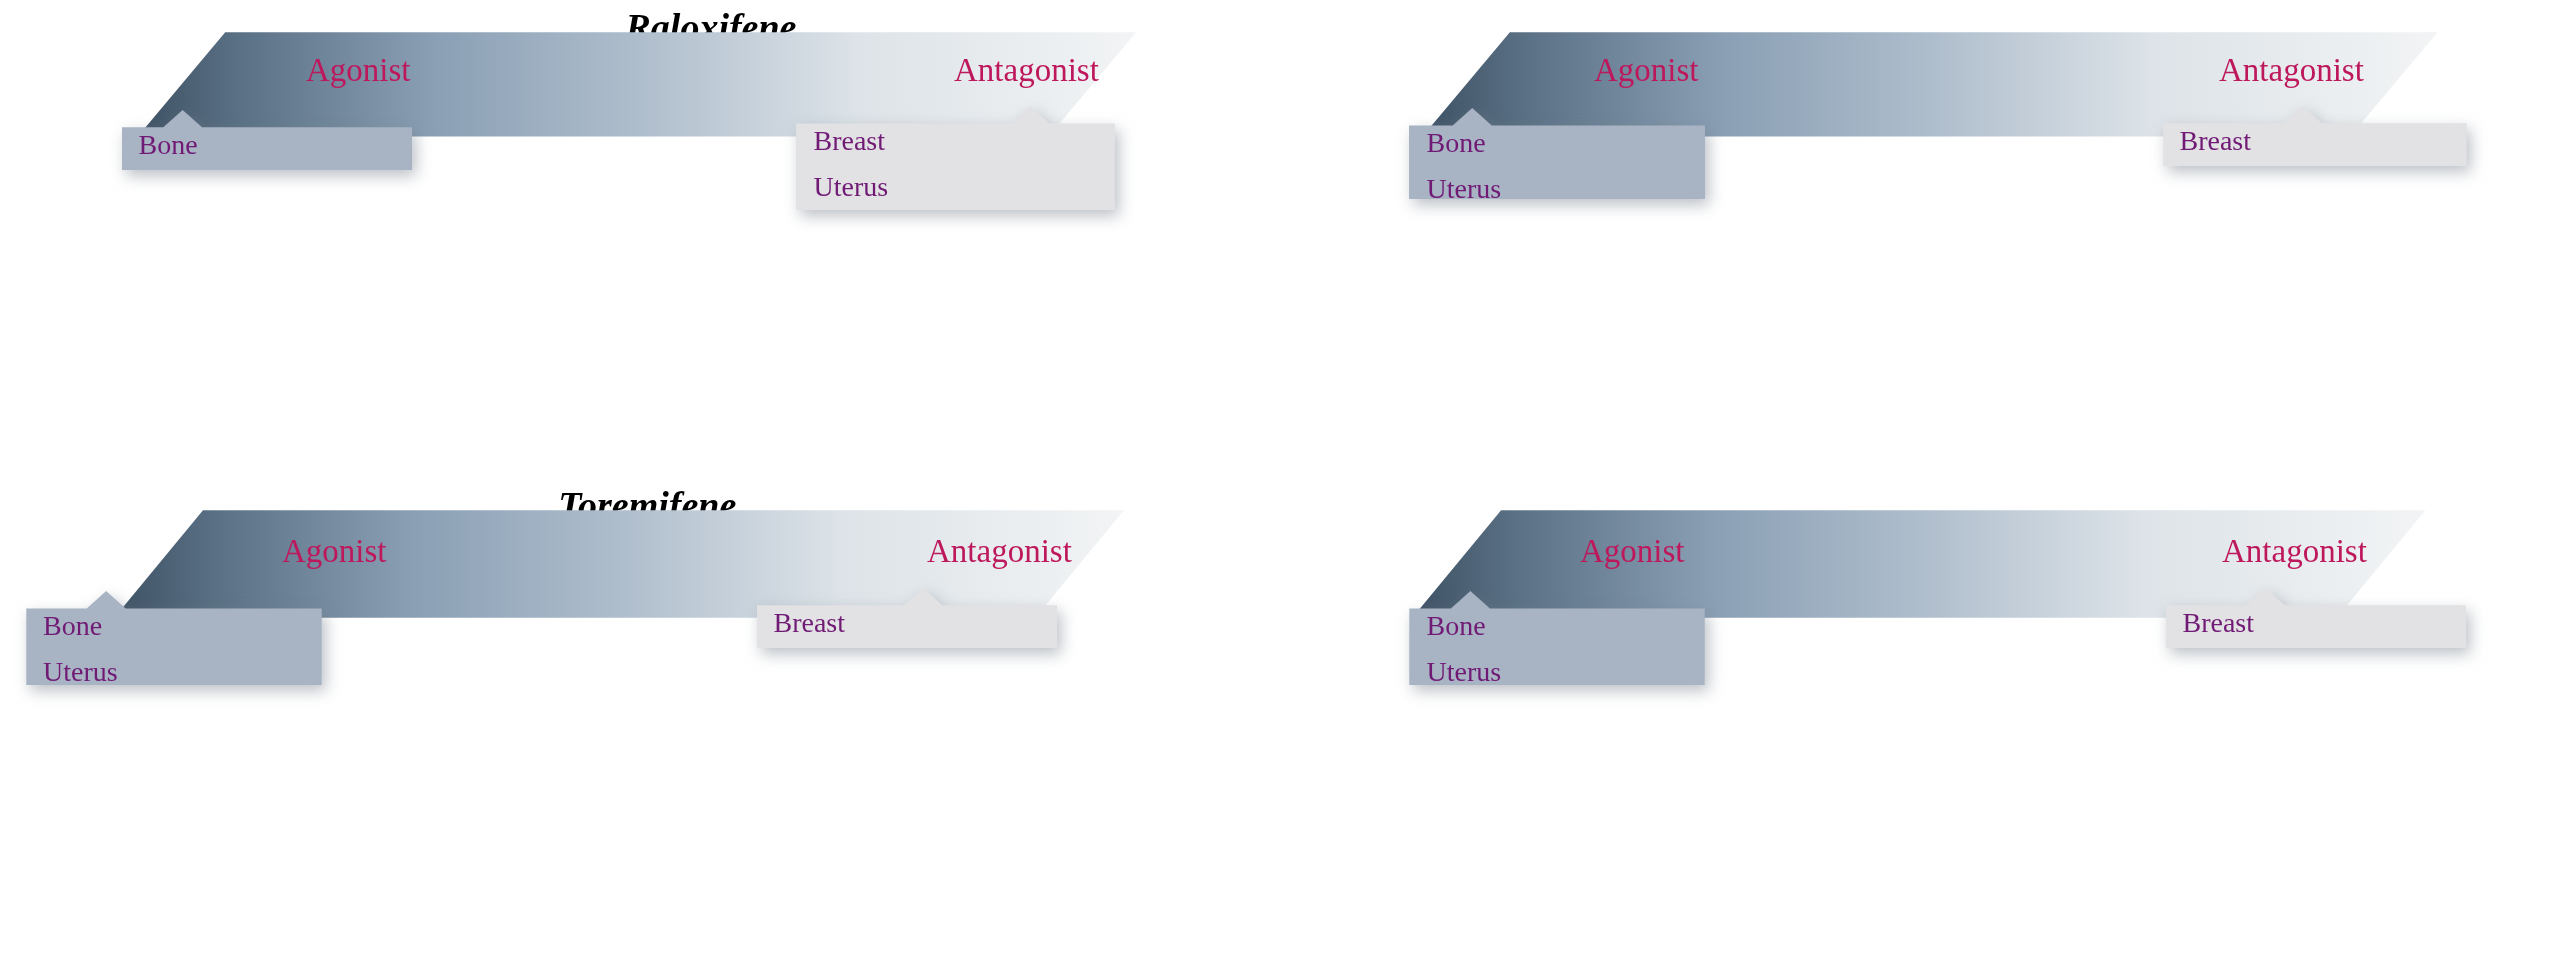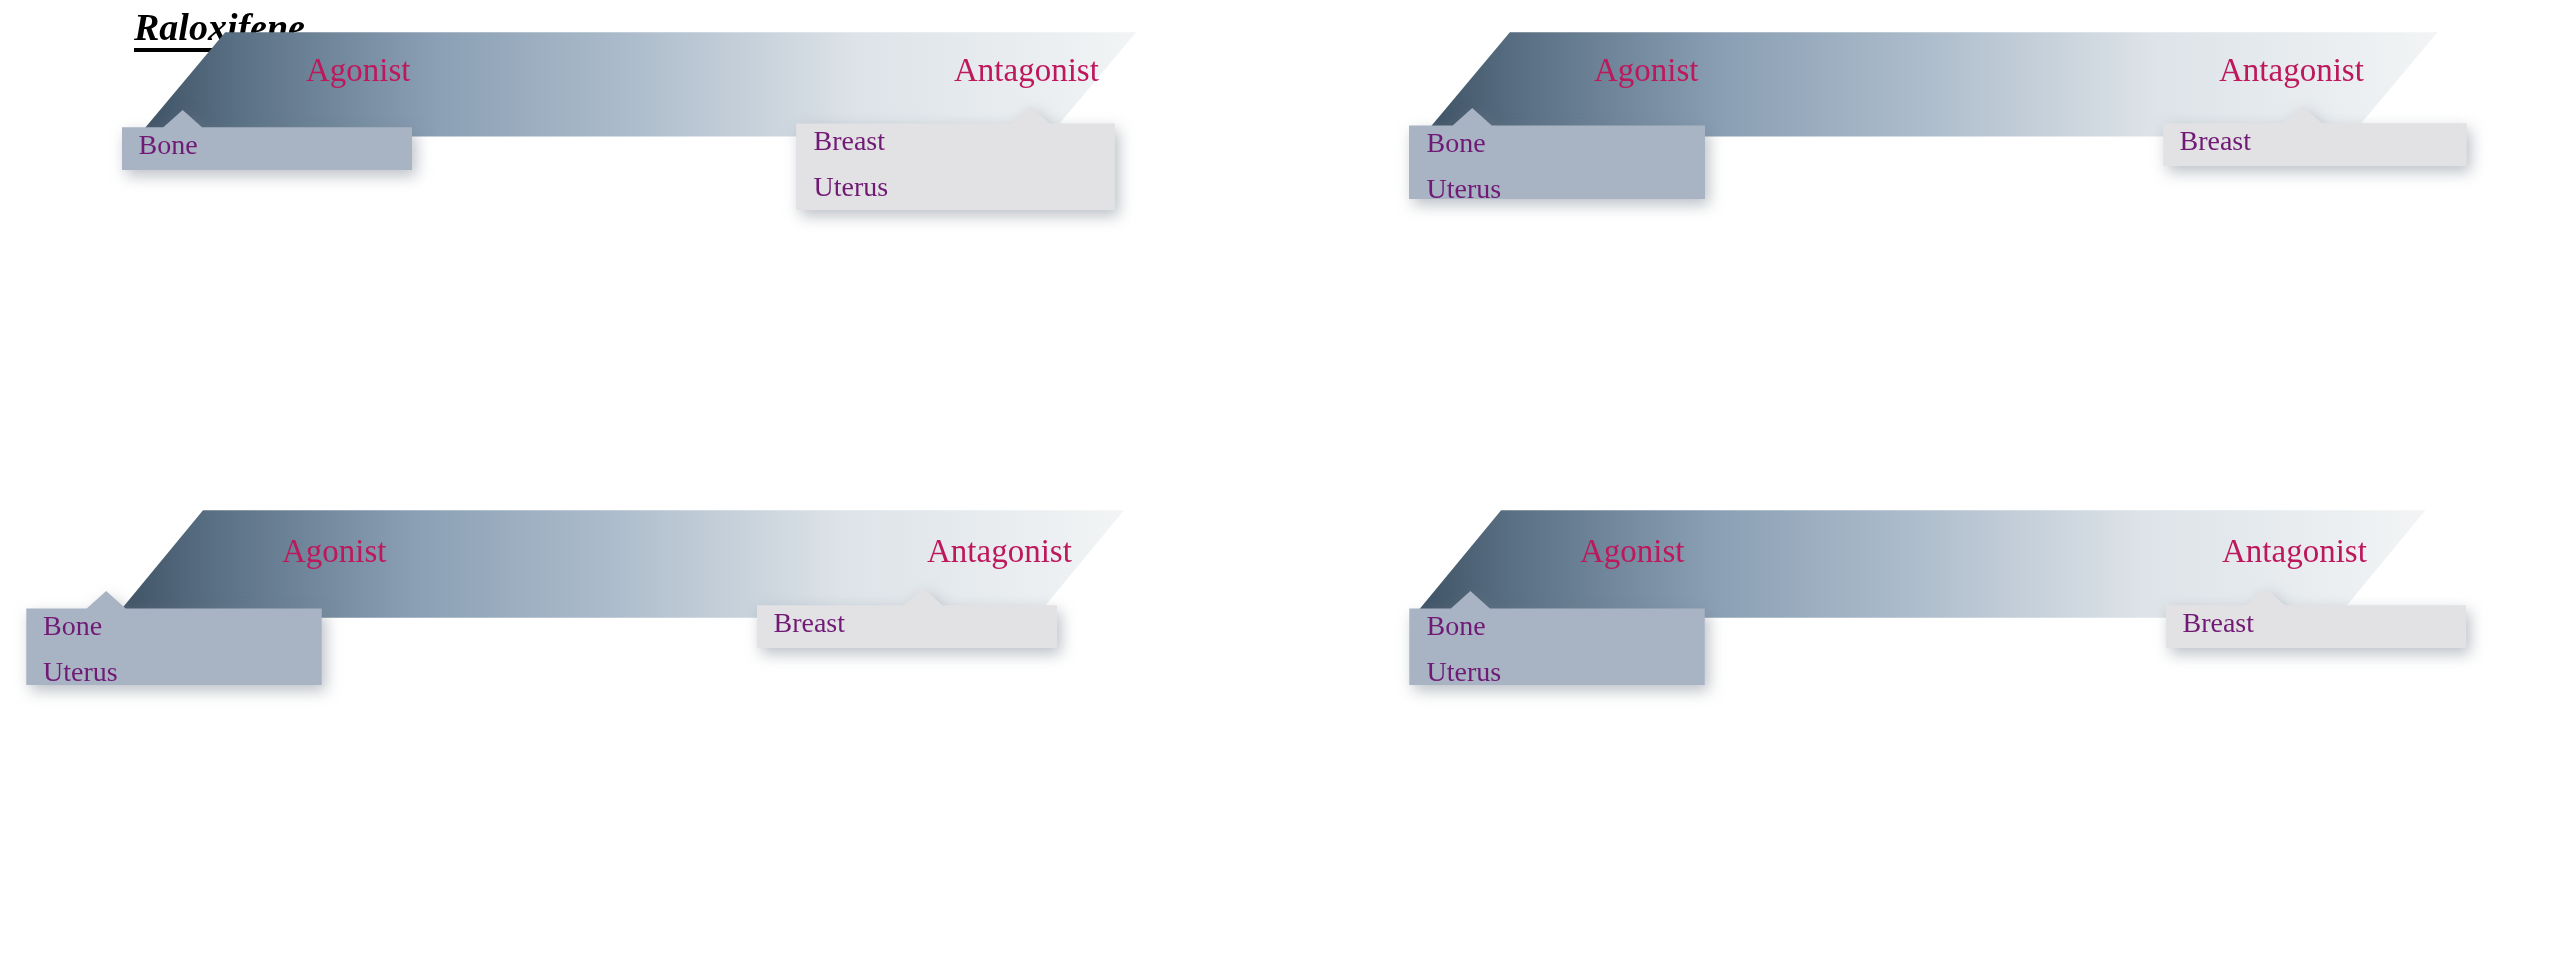--- a/index.html
+++ b/index.html
@@ -28,21 +28,21 @@
   .panel.p0 { left: 0px;    top: 0px; }
   .panel.p1 { left: 1288px; top: 0px; }
   .panel.p2 { left: 0px;    top: 478px; }
   .panel.p3 { left: 1288px; top: 478px; }
 
   
   .title {
     position: absolute;
     top: 8px;
     width: 100%;
-    text-align: left;
+    text-align: center;
     font-size: 38px;
     font-weight: bold;
     font-style: italic;
     color: #000000;
     letter-spacing: 0px;
     line-height: 1;
   }
   .title .t-inner {
     display: inline-block;
     border-bottom: 4.7px solid #000000;
@@ -182,20 +182,21 @@
           <svg class="tbox-shape" width="306" height="60" viewBox="0 0 455 90">
             <path d="M0,26 L180,26 L209,0 L238,26 L455,26 L455,90 L0,90 Z" fill="#e2e2e4"></path>
           </svg>
           <div class="tbox-text">
             <div class="tissue">Breast</div>
           </div>
         </div>
       </div>
     </div>
     <div class="panel p2">
+      <div class="title"><span class="t-inner">Toremifene</span></div>
       <div class="bar-wrap">
         <svg class="bar-svg" width="1288" height="478" viewBox="0 0 1916 711">
           <defs>
             <linearGradient id="grad2" x1="0%" y1="0%" x2="100%" y2="0%">
               <stop offset="0%" stop-color="#3e5164"></stop>
               <stop offset="10%" stop-color="#5a7084"></stop>
               <stop offset="30%" stop-color="#8ba0b5"></stop>
               <stop offset="50%" stop-color="#aebdcc"></stop>
               <stop offset="72%" stop-color="#dde3e8"></stop>
               <stop offset="100%" stop-color="#f2f4f5"></stop>

